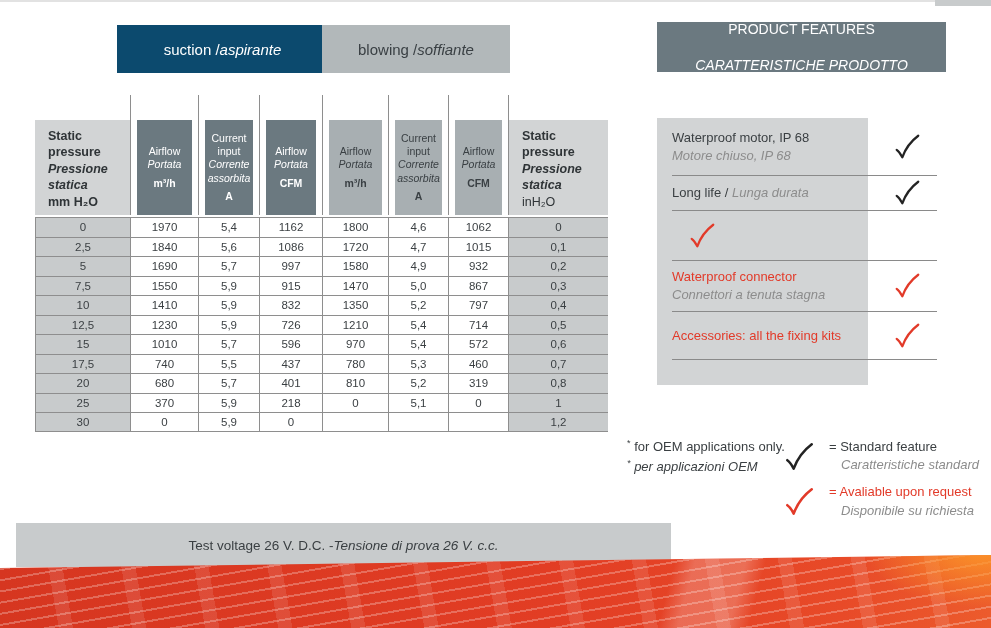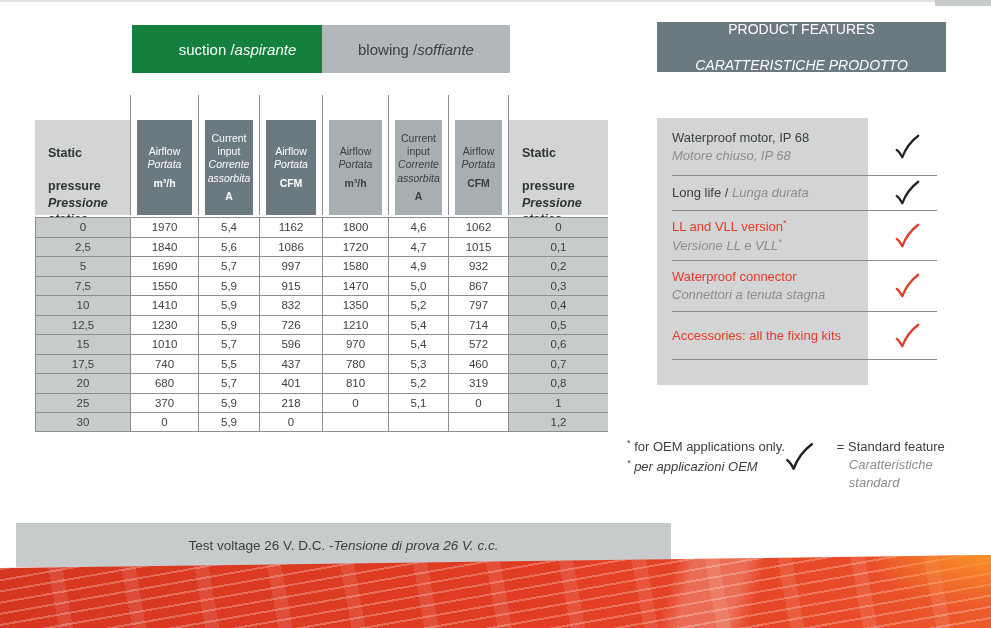--- a/index.html
+++ b/index.html
@@ -9,39 +9,39 @@
     font-family:"Liberation Sans","DejaVu Sans",sans-serif; color:#3a3f42;
   }
   .abs { position:absolute; }
 
   
   .topline { left:0; top:0; width:991px; height:2px; background:#e2e2e2; }
   .topright-strip { left:935px; top:0; width:56px; height:6px; background:#c8cbcc; }
 
   
   .tab { top:25px; height:48px; display:flex; align-items:center; justify-content:center; font-size:15px; }
-  .tab-suction { left:132px; width:211px; background:#15803d; color:#ffffff; }
+  .tab-suction { left:117px; width:211px; background:#0c4a6e; color:#ffffff; }
   .tab-blowing { left:322px; width:188px; background:#b2b8ba; color:#3a4044; }
   .tab i, .it { font-style:italic; }
 
   
   .spec-table { left:35px; top:95px; width:573px; }
   .c0{width:95px;} .c1{width:68px;} .c2{width:61px;} .c3{width:63px;}
   .c4{width:66px;} .c5{width:60px;} .c6{width:60px;} .c7{width:100px;}
 
   .hrow { display:flex; height:120px; align-items:flex-end; }
   .hcell { height:120px; display:flex; align-items:flex-end; }
   .hcell + .hcell { border-left:1px solid #8e8e8e; }
   .hbox { height:95px; width:100%; }
   .hbox.dark { background:#6b7980; color:#ffffff; margin:0 6px; display:flex; flex-direction:column; align-items:center; justify-content:center; text-align:center; font-size:10.5px; line-height:1.25; }
   .hbox.light { background:#a8afb2; color:#3a4044; margin:0 6px; display:flex; flex-direction:column; align-items:center; justify-content:center; text-align:center; font-size:10.5px; line-height:1.25; }
   .hbox.side { background:#d2d4d5; color:#2f3437; padding:8px 0 0 13px; font-size:12.5px; line-height:1.3; }
   .l2 { font-style:italic; }
   .unit { font-weight:bold; margin-top:5px; }
-  .sb { font-weight:bold;margin-top:17px; }
+  .sb { font-weight:bold; }
   .sbi { font-weight:bold; font-style:italic; }
   .sunit { margin-top:1px; }
   .sunit.b { font-weight:bold; }
 
   .tbody { margin-top:2px; }
   .trow { display:flex; }
   .td { height:19.5px; border-top:1px solid #8e8e8e; border-left:1px solid #8e8e8e;
         display:flex; align-items:center; justify-content:center; font-size:11.5px; color:#3a3f42; background:#ffffff; }
   .trow.last .td { border-bottom:1px solid #8e8e8e; }
   .td.sidec { background:#c8cbcc; }
@@ -59,21 +59,21 @@
   .fck { width:60px; display:flex; justify-content:center; }
   sup { font-size:9px; }
 
   
   .footnotes { left:627px; top:437px; width:170px; font-size:13px; line-height:1.55; color:#3a3f42; }
   .fn-it { font-style:italic; }
   .legend { left:781px; top:438px; width:205px; }
   .lentry { display:flex; align-items:flex-start; }
   .lentry + .lentry { margin-top:9px; }
   .lck { width:36px; display:flex; justify-content:center; margin-top:2px; }
-  .ltxt { font-size:13px; line-height:1.4; margin-left:20px; }
+  .ltxt { font-size:13px; line-height:1.4; margin-left:12px; }
   .ltxt .sub { color:#8c8c8c; font-style:italic; margin-left:12px; }
   .ltxt .red { color:#e23a29; }
 
   
   .footer-bar { left:16px; top:523px; width:655px; height:44px; background:#c8cbcc; color:#3a3f42;
                 display:flex; align-items:center; justify-content:center; font-size:13.5px; }
 
   
   .red-band { left:0; top:550px; width:991px; height:78px;
     clip-path:polygon(0 18px, 100% 5px, 100% 100%, 0 100%);
@@ -298,24 +298,20 @@
       <div class="ftxt">
         <div><span class="fen">Long life / </span><span class="fit">Lunga durata</span></div>
       </div>
       <div class="fck">
         <svg width="30" height="30" viewBox="0 0 32 32">
           <path d="M5 19 Q8 21 11 27 Q16 13 28 4" fill="none" stroke="#232323" stroke-width="2.4" stroke-linecap="round" stroke-linejoin="round"></path>
         </svg>
       </div>
     </div>
     <div class="frow" style="height: 50px;">
-      <div class="ftxt">
-        <div class="fen red">LL and VLL version<sup>*</sup></div>
-        <div class="fit">Versione LL e VLL<sup>*</sup></div>
-      </div>
       <div class="fck">
         <svg width="30" height="30" viewBox="0 0 32 32">
           <path d="M5 19 Q8 21 11 27 Q16 13 28 4" fill="none" stroke="#e23a29" stroke-width="2.4" stroke-linecap="round" stroke-linejoin="round"></path>
         </svg>
       </div>
     </div>
     <div class="frow" style="height: 51px;">
       <div class="ftxt">
         <div class="fen red">Waterproof connector</div>
         <div class="fit">Connettori a tenuta stagna</div>
@@ -348,20 +344,31 @@
     <span class="lck">
         <svg width="34" height="34" viewBox="0 0 32 32">
           <path d="M5 19 Q8 21 11 27 Q16 13 28 4" fill="none" stroke="#232323" stroke-width="2.4" stroke-linecap="round" stroke-linejoin="round"></path>
         </svg>
       </span>
     <div class="ltxt">
       <div>= Standard feature</div>
       <div class="sub">Caratteristiche standard</div>
     </div>
   </div>
+  <div class="lentry">
+    <span class="lck">
+        <svg width="34" height="34" viewBox="0 0 32 32">
+          <path d="M5 19 Q8 21 11 27 Q16 13 28 4" fill="none" stroke="#e23a29" stroke-width="2.4" stroke-linecap="round" stroke-linejoin="round"></path>
+        </svg>
+      </span>
+    <div class="ltxt">
+      <div class="red">= Avaliable upon request</div>
+      <div class="sub">Disponibile su richiesta</div>
+    </div>
+  </div>
 </div>
 
 <div class="abs footer-bar">
   <span>Test voltage 26 V. D.C. - </span>
     <i>Tensione di prova 26 V. c.c.</i>
 </div>
 
 <div class="abs red-band"></div>
 
 </body></html>

